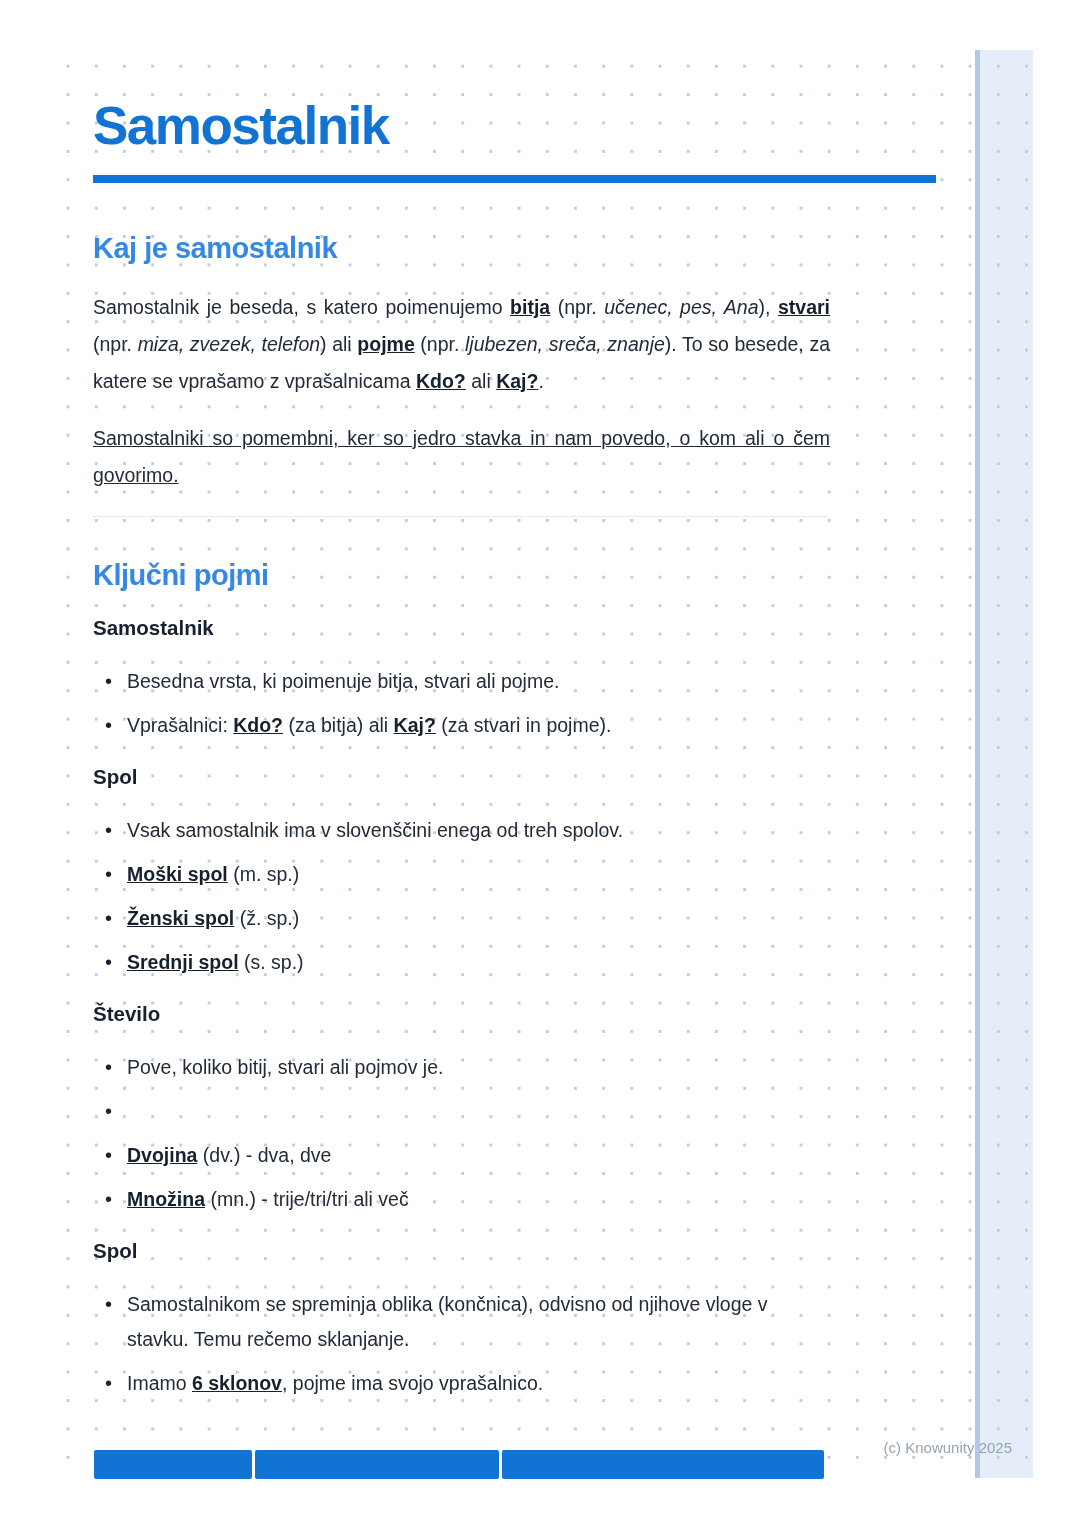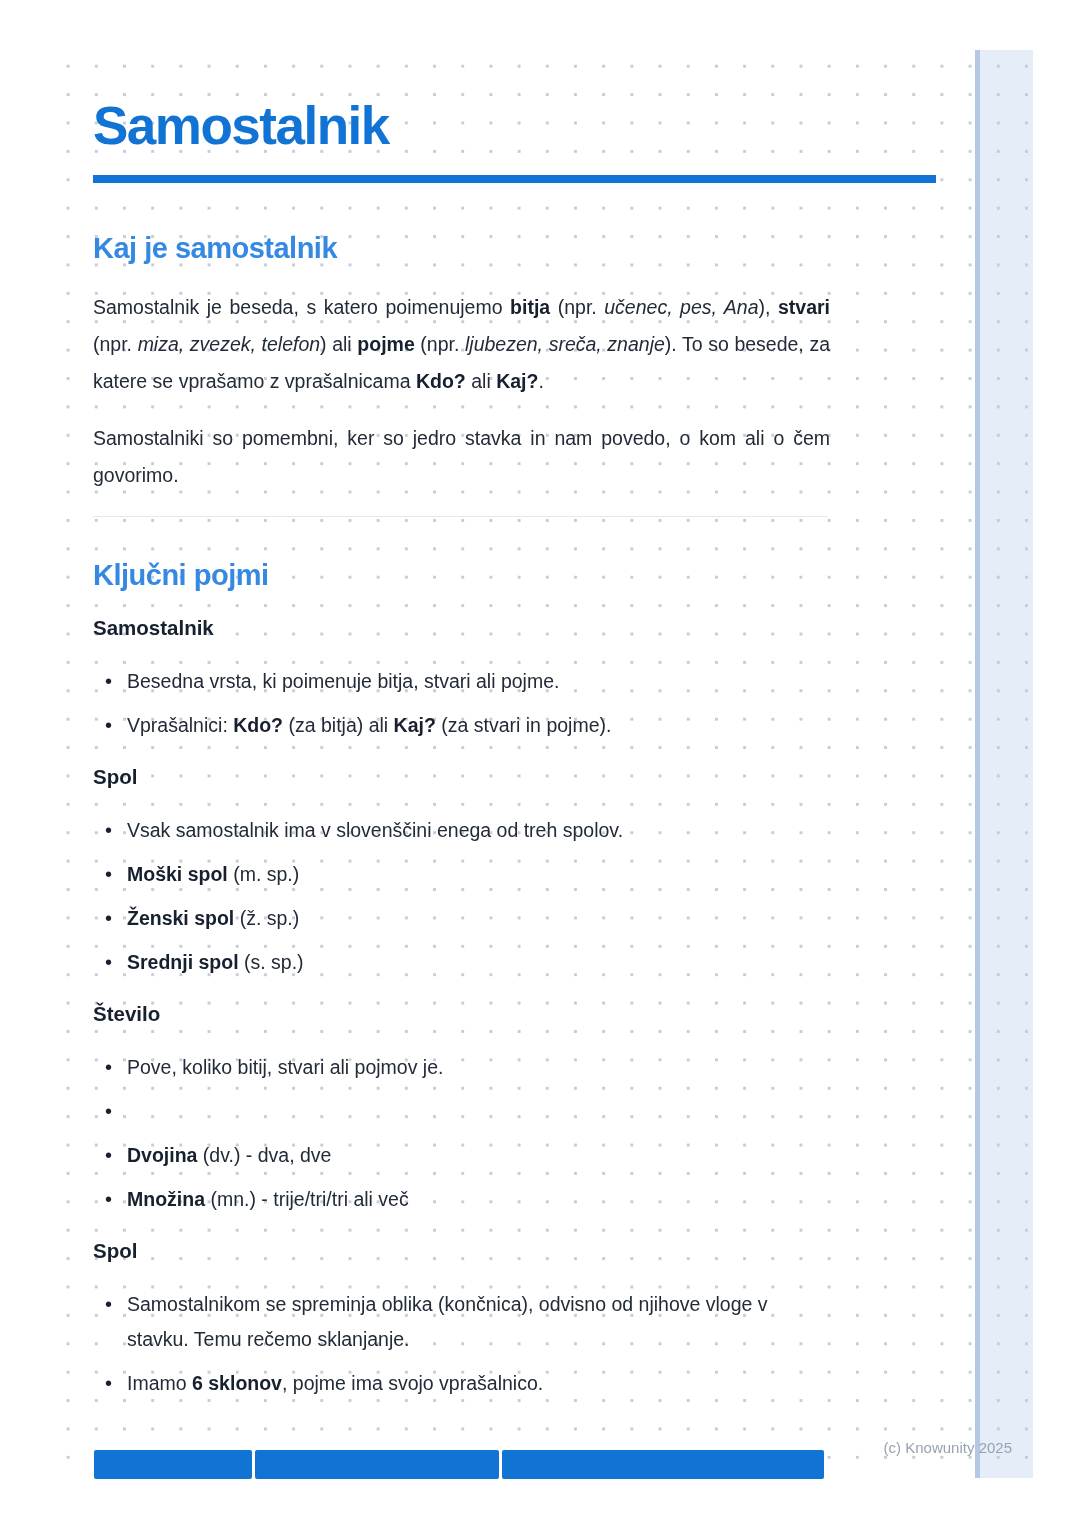--- a/index.html
+++ b/index.html
@@ -51,41 +51,41 @@
   h2{
     font-size:29px;line-height:38px;font-weight:700;
     letter-spacing:-0.5px;color:var(--heading-blue);
   }
   .h2-first{margin-top:46px;}
   .h2-second{margin-top:39px;}
   p{
     font-size:19.5px;line-height:37px;text-align:justify;color:var(--text);
   }
   .p1{margin-top:22px;}
-  .p2{margin-top:20px;}
+  .p2{margin-top:20px;text-decoration:underline;}
   .divider{
     margin-top:22px;border:none;border-top:1px solid var(--divider);width:735px;
   }
   h3{
     margin-top:20px;font-size:20.5px;line-height:28px;font-weight:700;color:var(--text-bold);
   }
   ul{
     margin-top:22px;list-style:none;
   }
   li{
     display:flex;align-items:flex-start;
     margin-bottom:9px;
     font-size:19.5px;line-height:35px;color:var(--text);
   }
   .marker{
     flex:0 0 auto;margin-left:12px;width:10px;
     font-size:20px;line-height:35px;color:var(--text-bold);
   }
   .li-text{margin-left:12px;max-width:702px;}
-  .b{font-weight:700;color:var(--text-bold);}
+  .b{font-weight:700;color:var(--text-bold);text-decoration:underline;}
   .i{font-style:italic;}
   .copyright{
     position:absolute;top:1438px;right:68px;
     font-size:15px;line-height:20px;color:var(--copyright);
     z-index:3;
   }
   .bottom-bars{
     position:absolute;left:94px;top:1450px;width:730px;height:29px;
     display:flex;gap:3px;z-index:3;
   }

